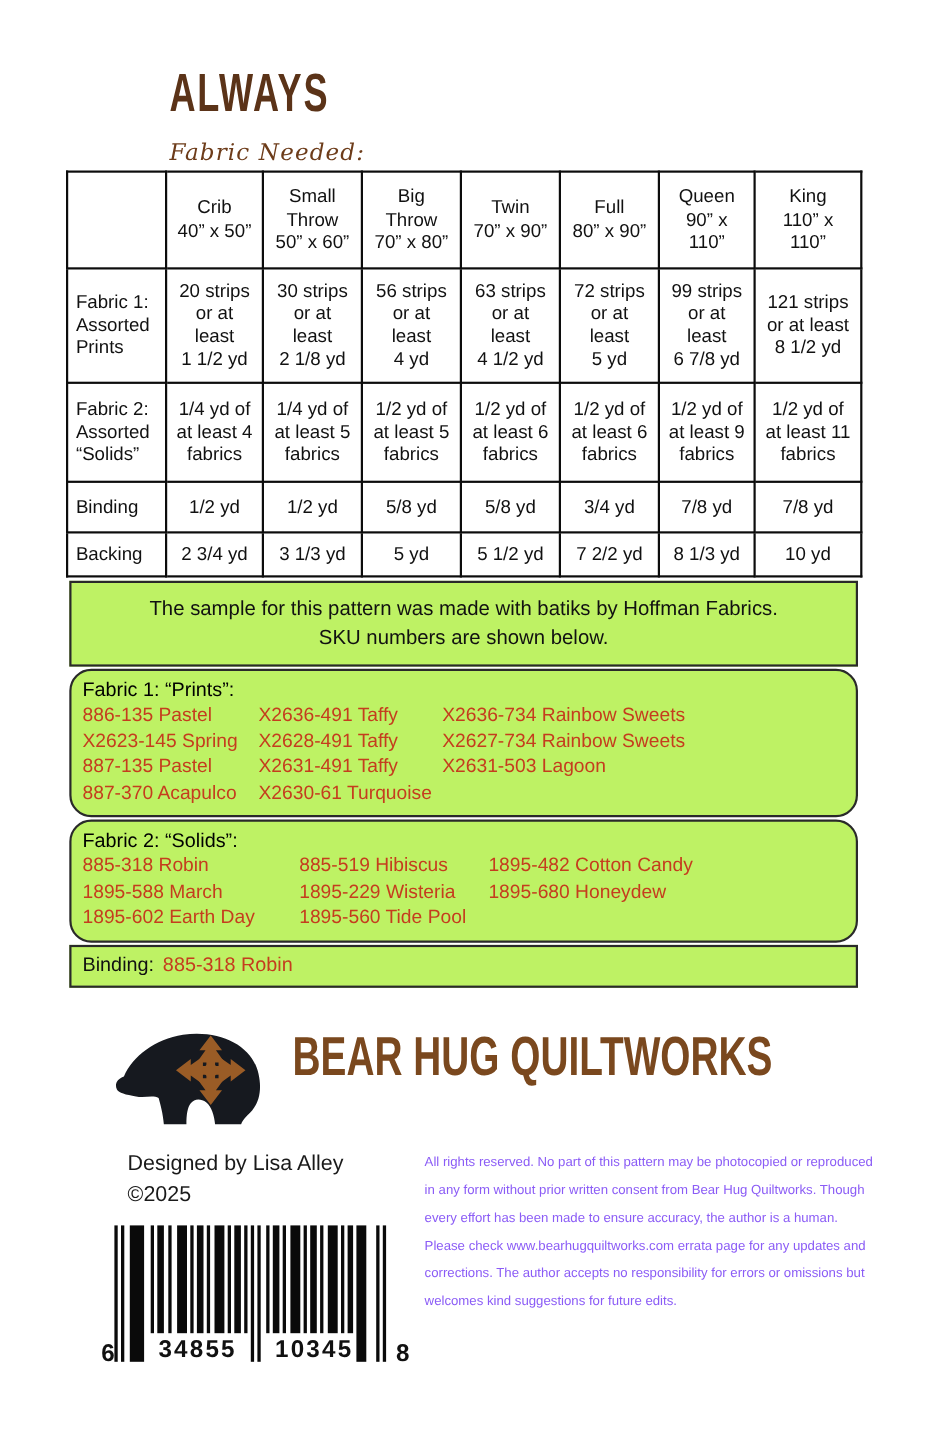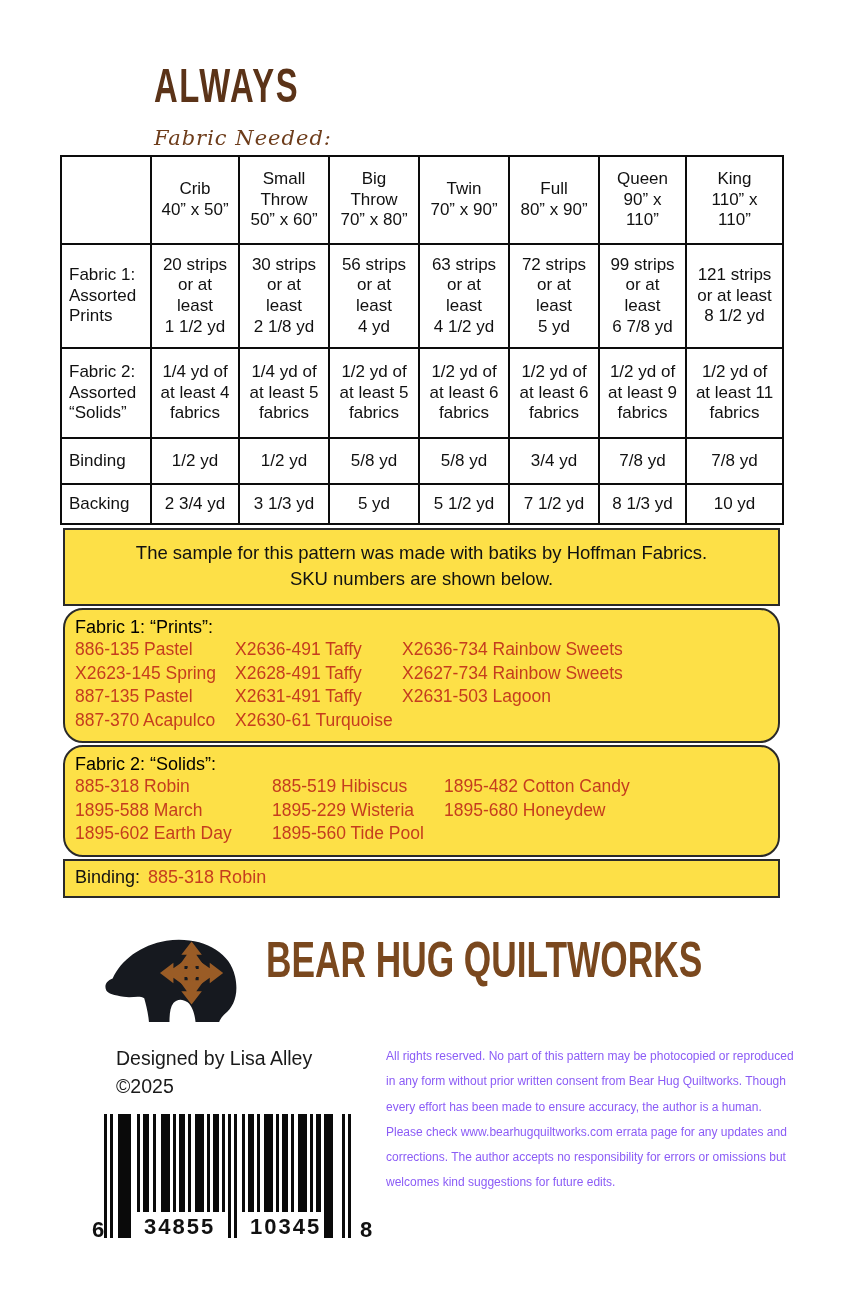--- a/index.html
+++ b/index.html
@@ -40,21 +40,21 @@
     font-weight: 400;
     padding: 4px 2px;
     background: #fff;
   }
   table.fabric td.rowlabel {
     text-align: left; padding-left: 7px; margin-top: 33px;
   }
   
   .skubox { position: absolute; left: 63px; top: 528px; width: 717px; }
   .sku-section {
-    background: #fde047; border: 2px solid #2a2a2a;
+    background: #bef264; border: 2px solid #2a2a2a;
     margin-bottom: 2px;
   }
   .sku-intro {
     text-align: center; font-size: 18.5px; line-height: 26px;
     padding: 10px 8px 12px 8px; white-space: pre-line;
   }
   .sku-label { font-size: 18px; color: #000; }
   .sku-pad { padding: 7px 10px 9px 10px; border-radius: 20px; }
   .sku-grid { display: grid; }
   .grid-prints { grid-template-columns: 160px 167px auto; }
@@ -195,21 +195,21 @@
       <td>3/4 yd</td>
       <td>7/8 yd</td>
       <td>7/8 yd</td>
     </tr>
     <tr style="height:40px">
       <td class="rowlabel">Backing</td>
       <td>2 3/4 yd</td>
       <td>3 1/3 yd</td>
       <td>5 yd</td>
       <td>5 1/2 yd</td>
-      <td>7 1/2 yd</td>
+      <td>7 2/2 yd</td>
       <td>8 1/3 yd</td>
       <td>10 yd</td>
     </tr>
   </tbody>
     </table>
 
   <div class="skubox">
     <div class="sku-section sku-intro">The sample for this pattern was made with batiks by Hoffman Fabrics.
 SKU numbers are shown below.</div>
 

